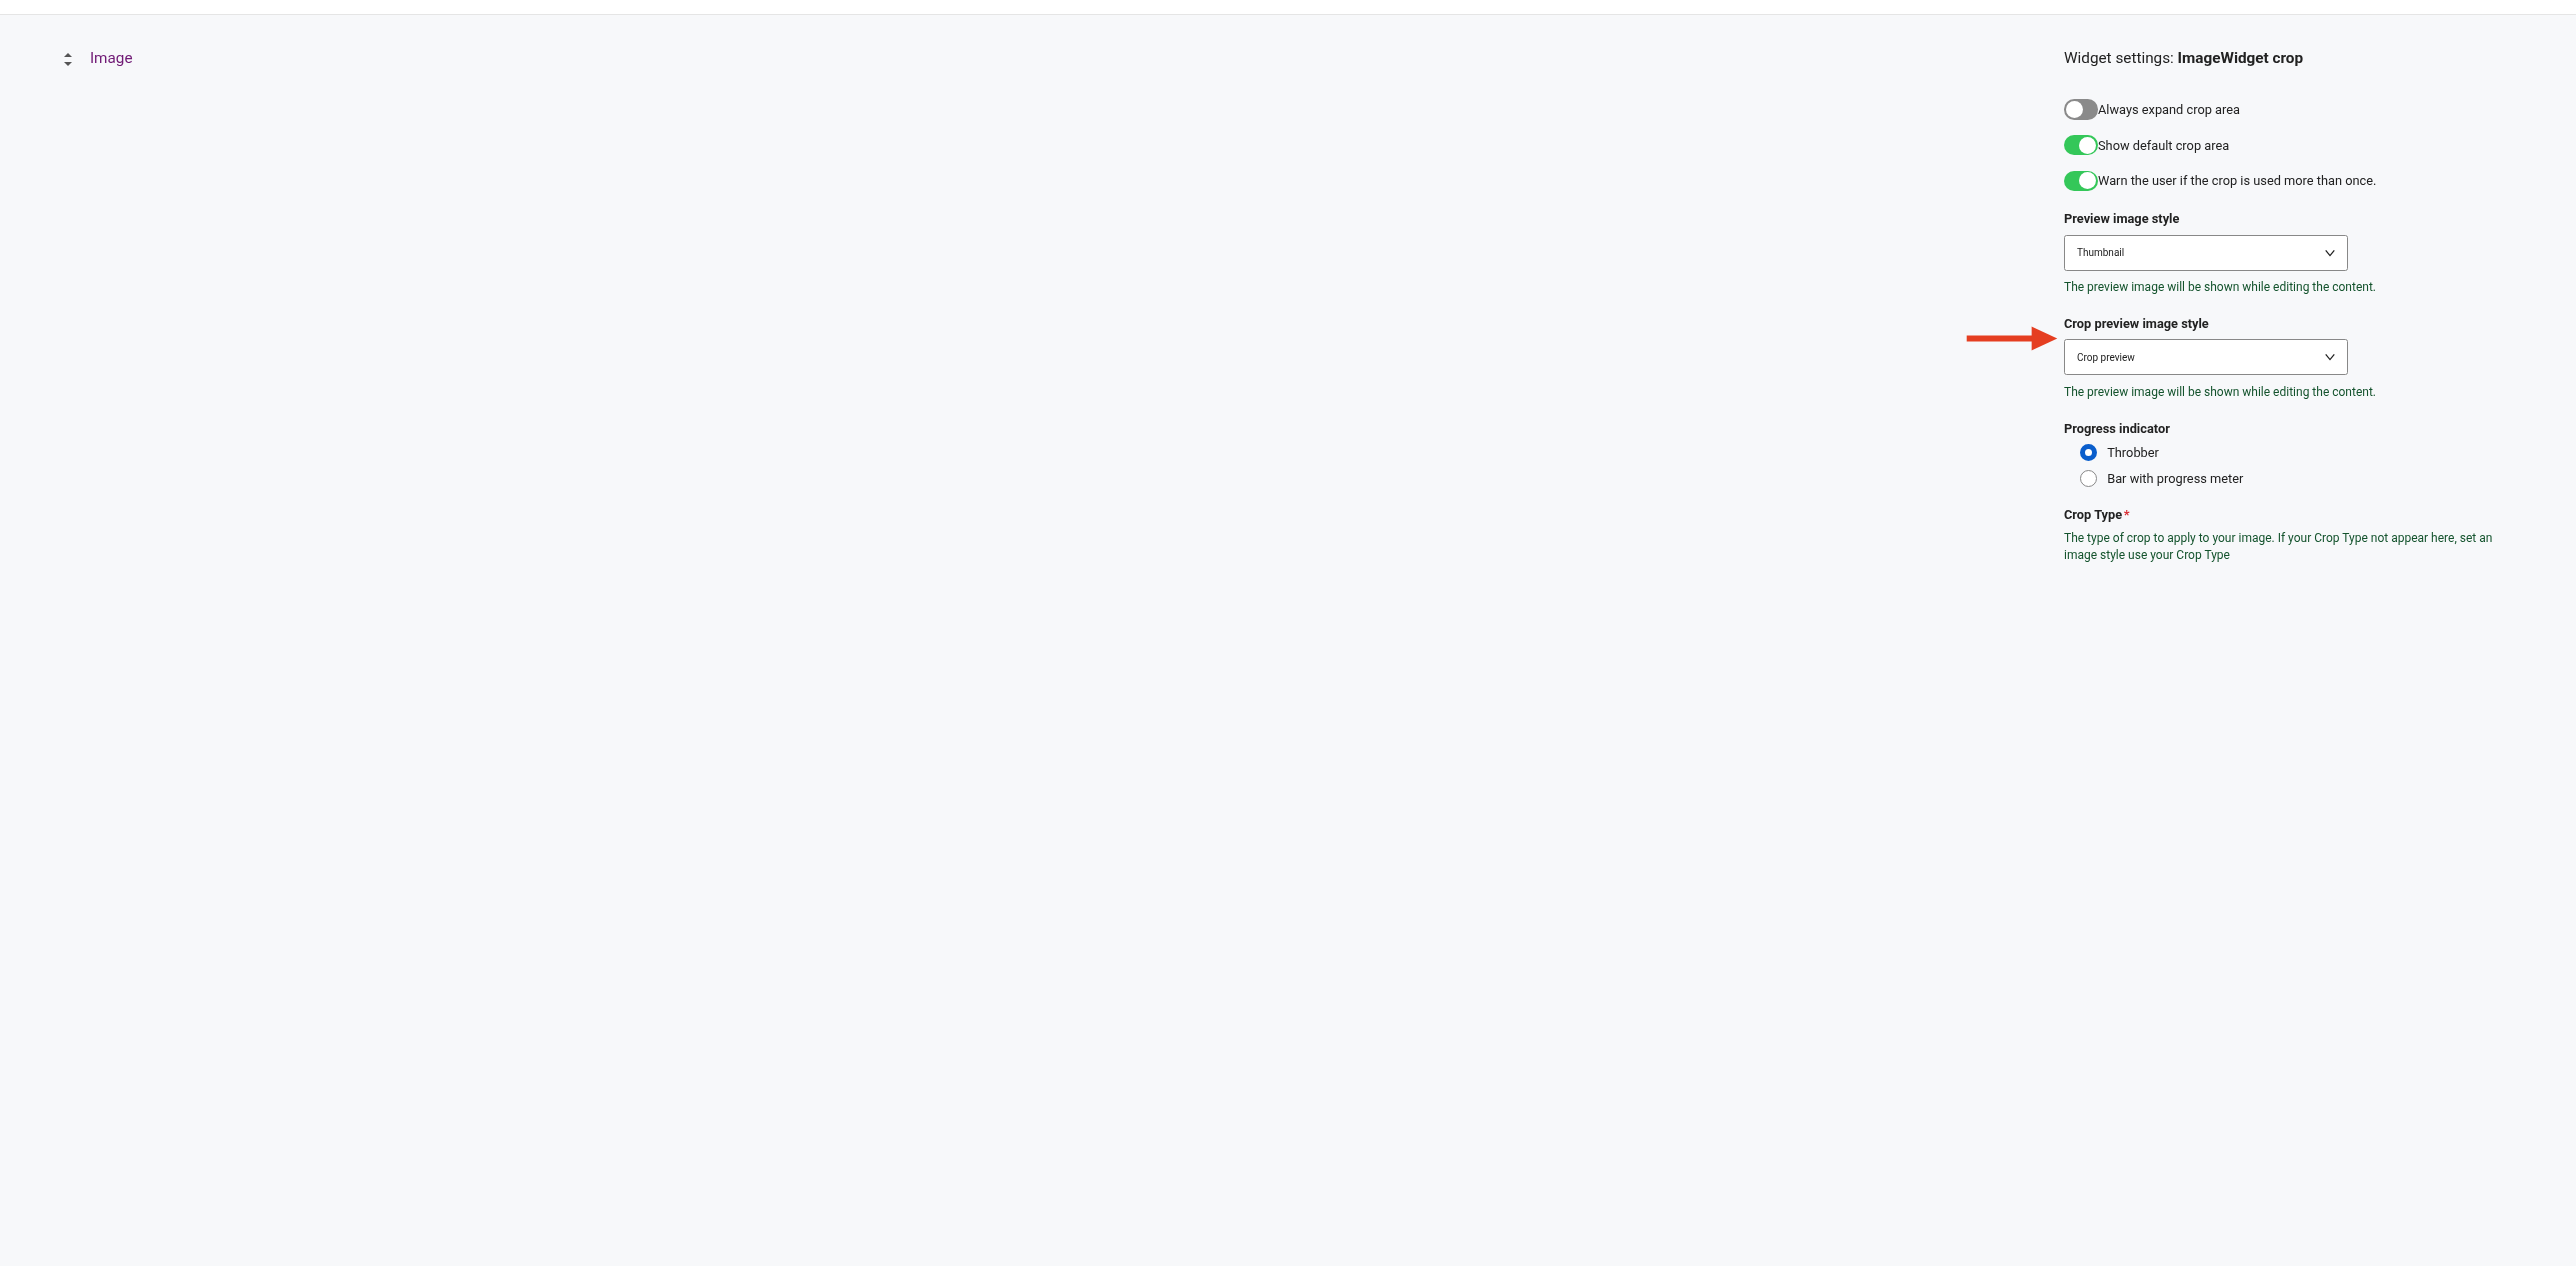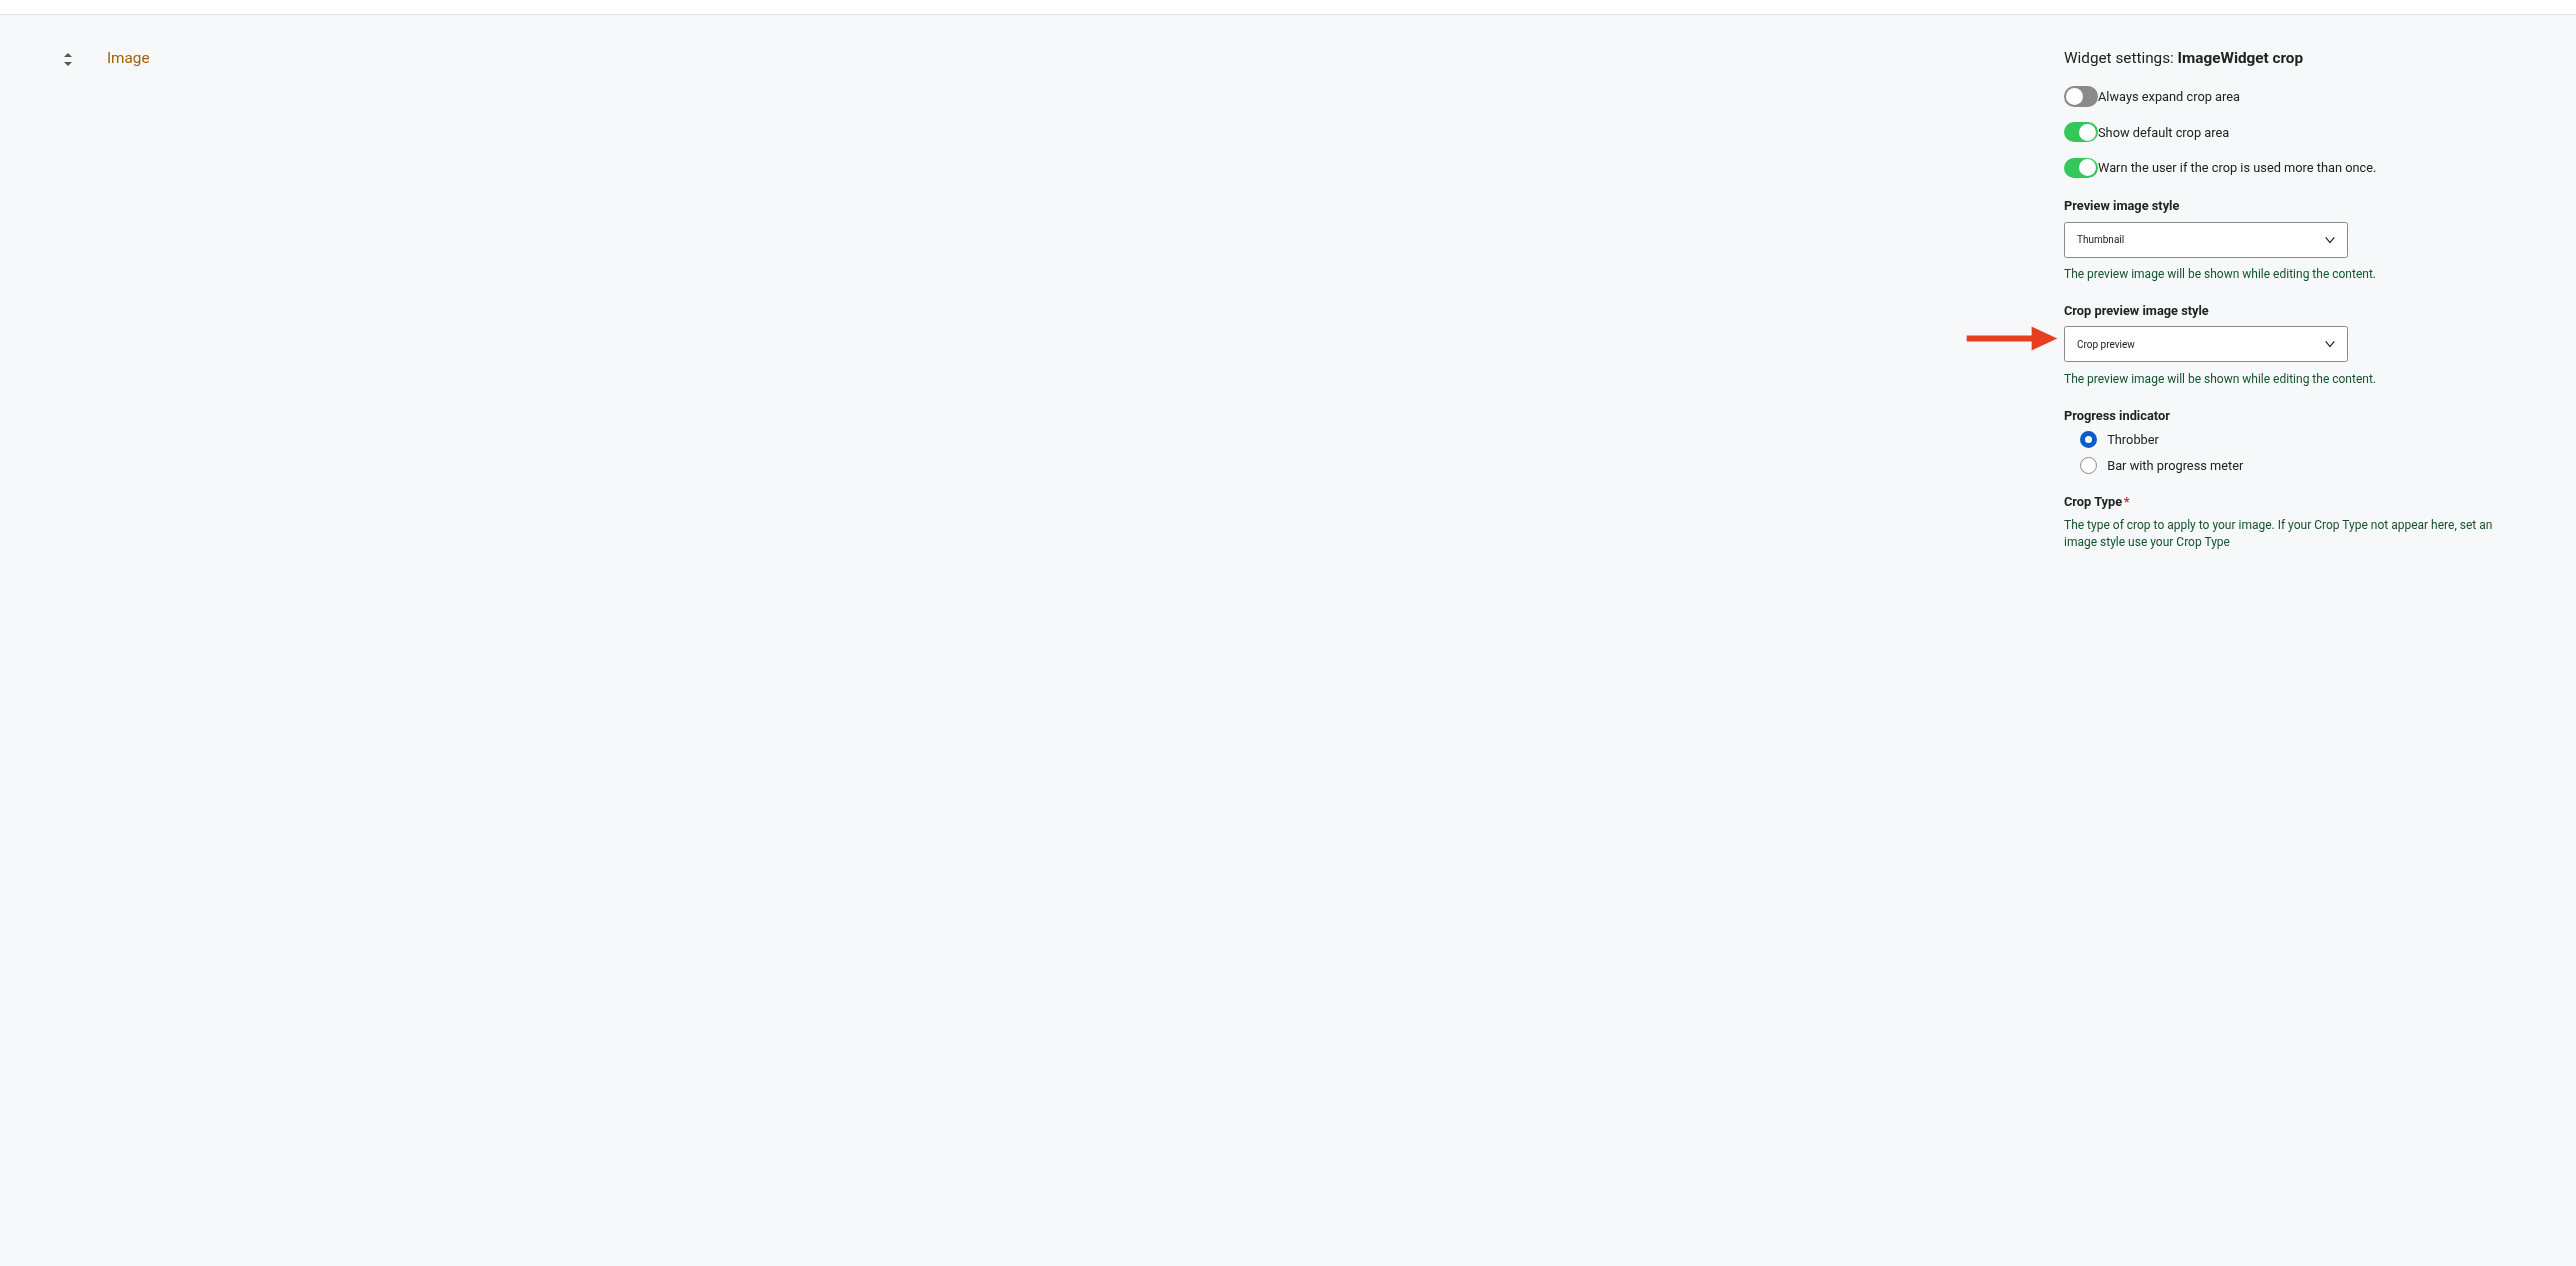--- a/index.html
+++ b/index.html
@@ -50,32 +50,31 @@
     .drag-icon::before {
       top: 0;
       border-bottom: 4.3px solid #555;
     }
     .drag-icon::after {
       bottom: 0;
       border-top: 4.3px solid #555;
     }
     .left-label {
       font-size: 15.3px;
-      color: #a16207;
-      margin-left: 17px;
+      color: #701a75;
     }
     .right-col {
       margin-left: auto;
       flex: 0 0 451px;
       width: 451px;
       position: relative;
     }
     .heading {
       font-size: 15.3px;
-      margin-bottom: 19px;
+      margin-bottom: 32px;
       font-weight: 400;
     }
     .heading strong {
       font-weight: 700;
     }
     .toggle-row {
       display: flex;
       align-items: center;
       margin-bottom: 15.3px;
     }

